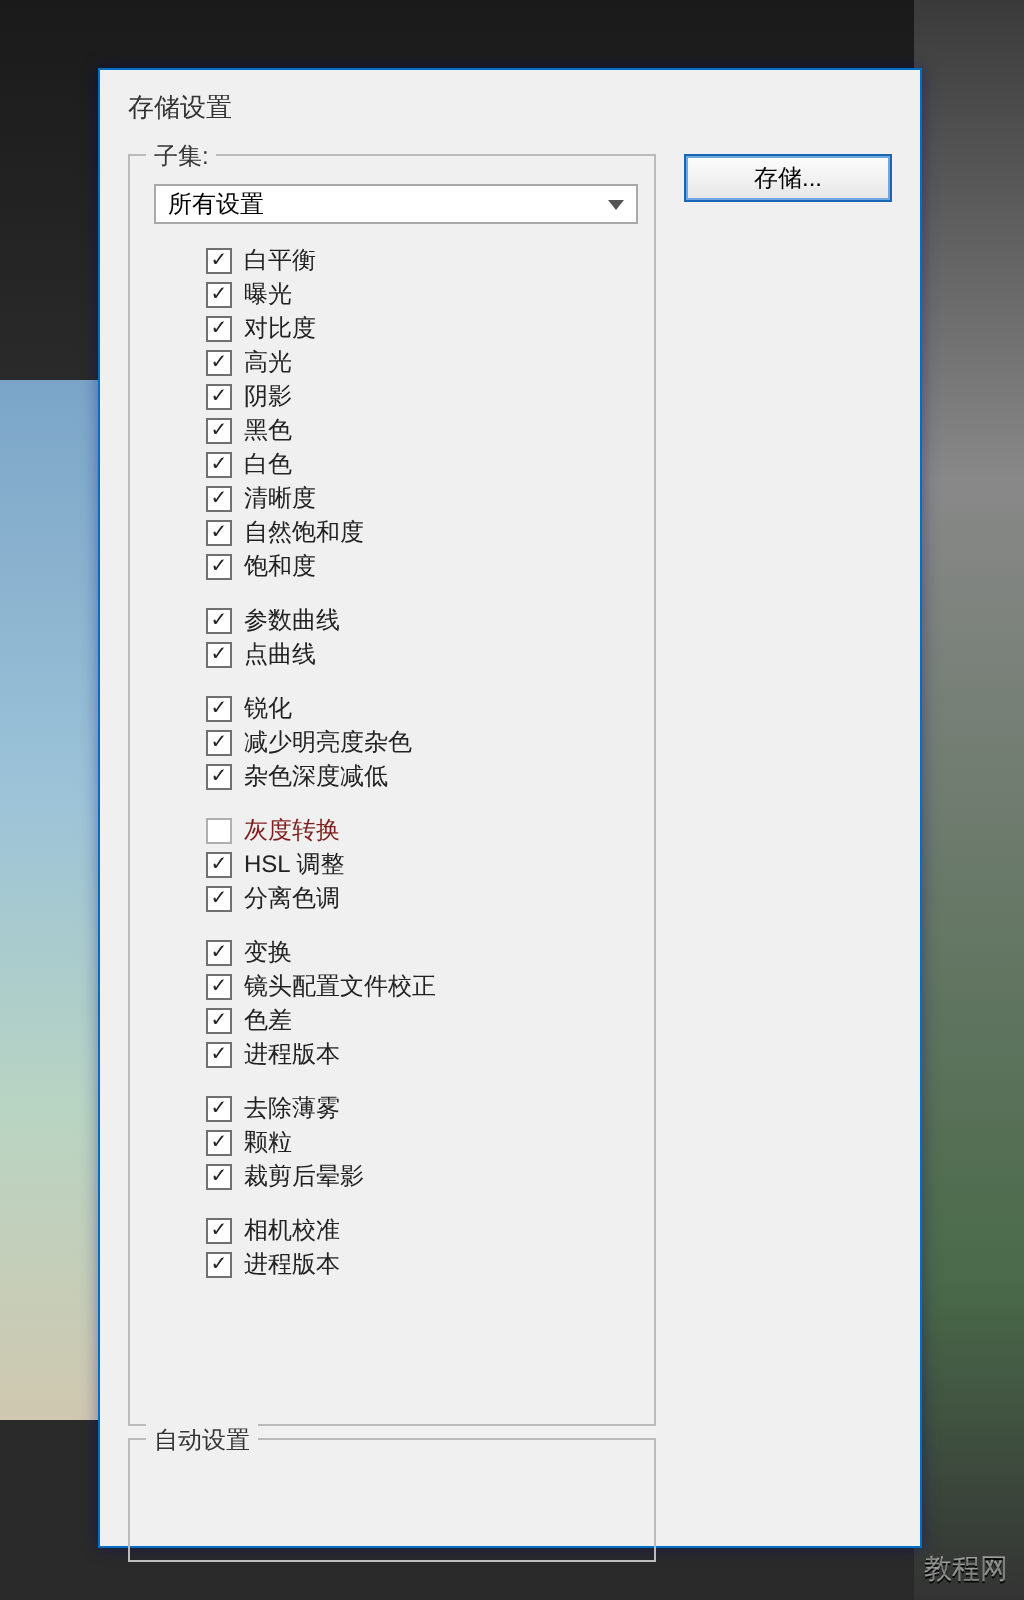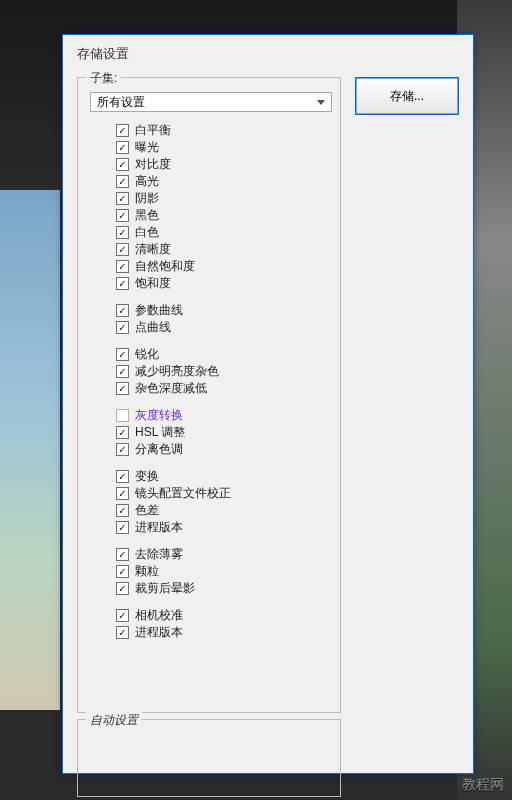--- a/index.html
+++ b/index.html
@@ -21,21 +21,21 @@
     position: absolute;
     top: 0; right: 0; width: 55px; height: 100%;
     background: linear-gradient(to bottom,#3a3a3a 0%,#888 30%,#4a6a4a 80%,#333 100%);
   }
   .bg-dark-top {
     position: absolute; top:0; left:0; width:100%; height:190px;
     background: linear-gradient(to bottom,#1a1a1a 0%,#2a2a2a 100%);
   }
   .dialog {
     position: absolute;
-    top: 34px; left: 62px;
+    top: 34px; left: 49px;
     width: 412px; height: 740px;
     background: #f0f0f0;
     border: 1px solid #006fc5;
     box-shadow: 0 0 8px rgba(0,0,120,0.4);
   }
   .dialog-title {
     padding: 10px 14px 6px 14px;
     font-size: 13px;
     color: #333;
   }
@@ -48,21 +48,21 @@
     border: 1px solid #bbb;
     padding: 12px 8px 8px 8px;
     margin-bottom: 20px;
   }
   .fieldset-sub {
     position: absolute;
     top: 0; left: 0; width: 264px; height: 636px;
   }
   .fieldset-auto {
     position: absolute;
-    top: 642px; left: 0; width: 264px; height: 78px; font-style: italic;
+    top: 642px; left: 0; width: 264px; height: 62px;
   }
   .legend {
     position: absolute;
     top: -8px; left: 8px;
     background: #f0f0f0;
     padding: 0 4px;
     color: #333;
   }
   .row-select {
     display: flex;
@@ -91,21 +91,21 @@
   .checklist {
     padding-left: 30px;
   }
   .chk-item {
     display: flex;
     align-items: center;
     gap: 6px;
     height: 17px;
     color: #222;
   }
-  .chk-item.disabled { color: #6d28d9; }
+  .chk-item.disabled { color: #7f1d1d; }
   .gap { height: 10px; }
   .chkbox {
     width: 13px; height: 13px;
     border: 1px solid #707070;
     background: #fff;
     display: flex;
     align-items: center;
     justify-content: center;
     font-size: 10px;
     line-height: 1;
@@ -114,21 +114,21 @@
   .chkbox.disabled { border-color:#b0b0b0; color:#b0b0b0; }
   .side-buttons {
     position: absolute;
     top: 0; right: 0;
     width: 104px;
     display: flex;
     flex-direction: column;
     gap: 6px;
   }
   .btn {
-    height: 38px;
+    height: 24px;
     border: 1px solid #8a8a8a;
     background: linear-gradient(#fdfdfd,#e6e6e6);
     display: flex;
     align-items: center;
     justify-content: center;
     cursor: pointer;
     font-size: 12px;
   }
   .btn.default { border-color:#1a66b5; box-shadow: 0 0 0 1px #6fa8e0 inset; }
   .btn-gap { height: 28px; }

